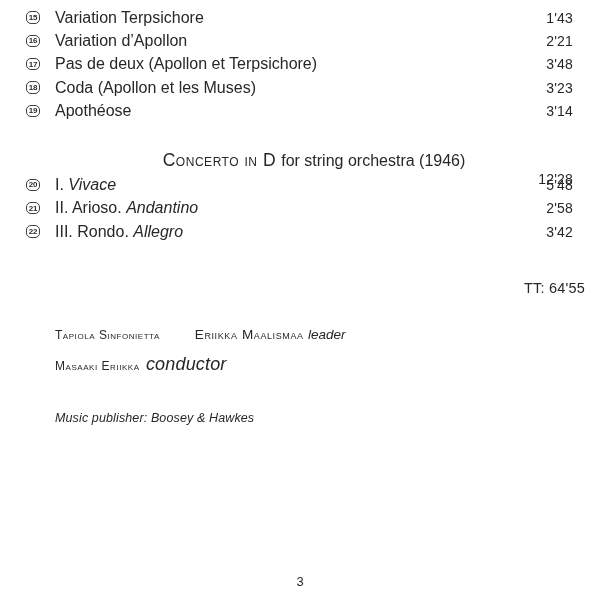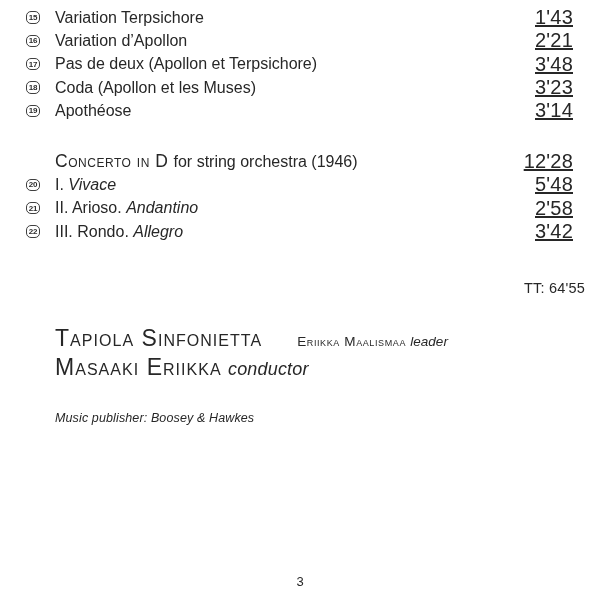--- a/index.html
+++ b/index.html
@@ -37,30 +37,29 @@
     color: #2c2c2c;
   }
   .ttitle {
     margin-left: 15px;
     font-size: 16px;
     white-space: pre;
   }
   .ital { font-style: italic; }
   .ttime {
     margin-left: auto;
-    font-size: 20px;
+    font-size: 14px;
     letter-spacing: 0.2px;
-    text-decoration: underline;
   }
 
   .tracklist { position: absolute; top: 6px; left: 0; right: 0; }
 
   
   .concerto { position: absolute; top: 150px; left: 0; right: 0; }
-  .heading-row { padding-left: 55px; }
+  .heading-row { padding-left: 55px; flex-direction: column; }
   .sc { font-variant: small-caps; font-variant-caps: small-caps; }
   .work-title {
     font-size: 17.5px;
     letter-spacing: 0.03em;
   }
   .work-subtitle { font-size: 16px; margin-left: 0.32em; }
 
   
   .ttline {
     position: absolute;
@@ -72,21 +71,21 @@
   
   .credit-line {
     position: absolute;
     left: 55px;
     display: flex;
     align-items: baseline;
   }
   .credit-line.l1 { top: 325px; }
   .credit-line.l2 { top: 354px; }
   .big-name {
-    font-size: 23px;
+    font-size: 12px;
     letter-spacing: 0.045em;
   }
   .leader-group { margin-left: 35px; }
   .small-name {
     font-size: 13.5px;
     letter-spacing: 0.045em;
   }
   .role-small { font-size: 13.5px; margin-left: 0.32em; }
   .role-big { font-size: 18px; margin-left: 0.35em; letter-spacing: 0.01em; }
 

